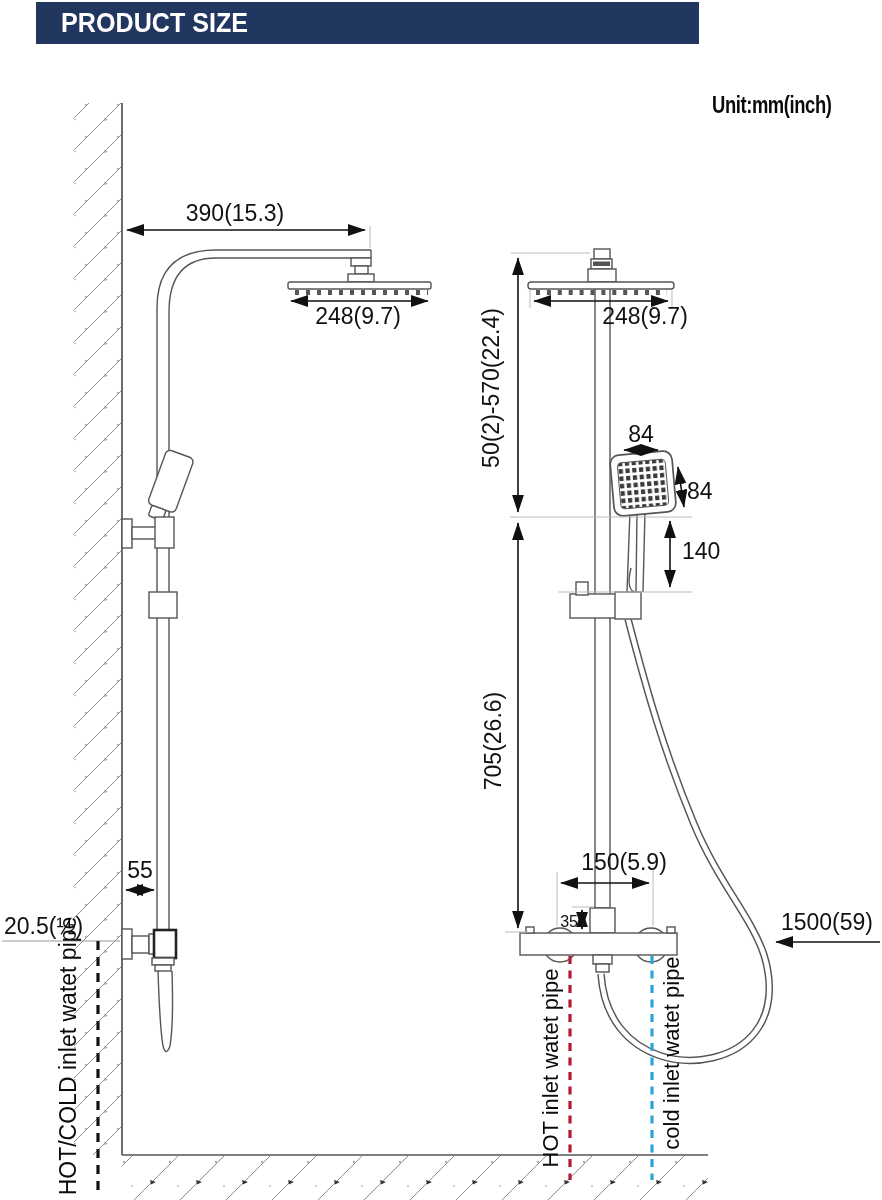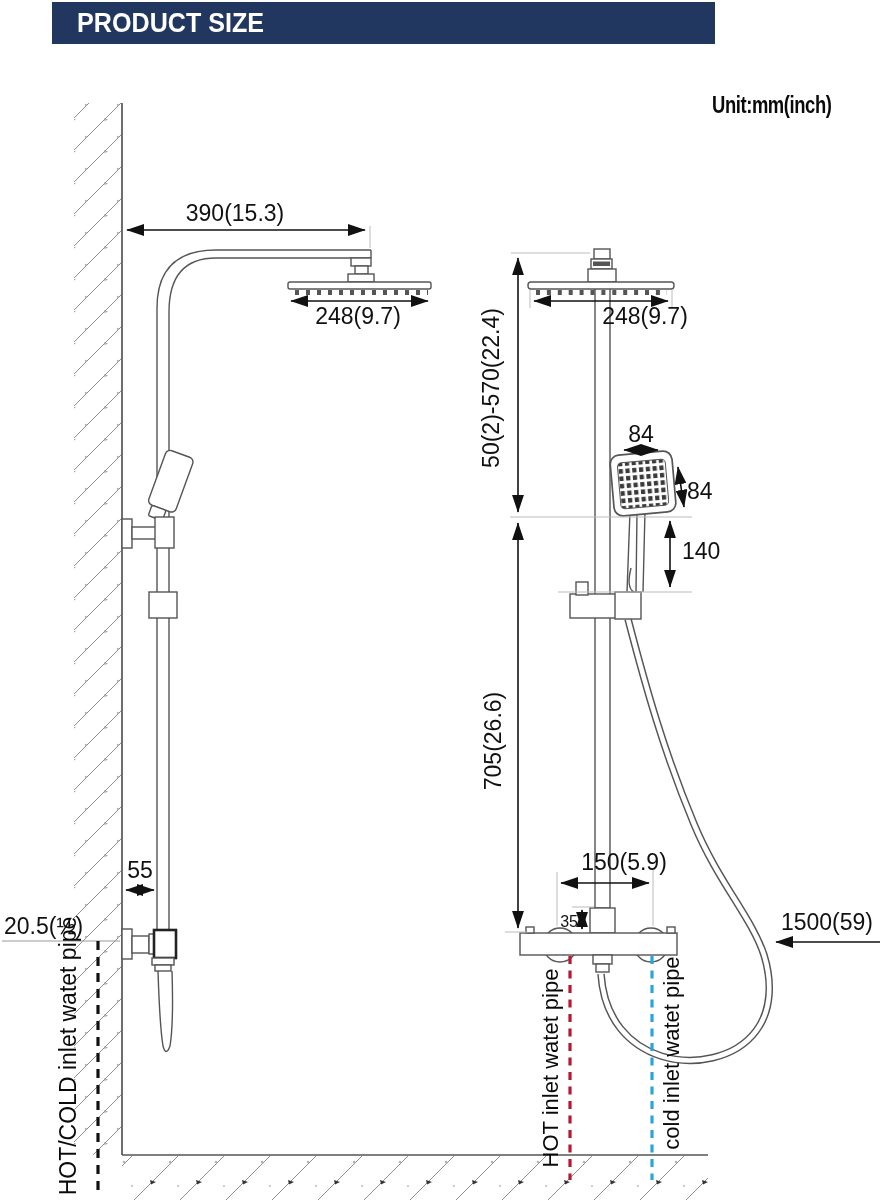--- a/index.html
+++ b/index.html
@@ -1,19 +1,19 @@
 <!DOCTYPE html>
 <html><head>
 <meta charset="utf-8">
 <style>
   html,body{margin:0;padding:0;background:#fff;}
   .page{position:relative;width:882px;height:1200px;background:#fff;overflow:hidden;
         font-family:"Liberation Sans",sans-serif;}
   .header-bar{position:absolute;left:36px;top:2px;width:663px;height:42px;
-        background:#223760;display:flex;align-items:center;margin-left:16px;}
+        background:#223760;display:flex;align-items:center;}
   .header-title{color:#ffffff;font-size:27px;font-weight:bold;padding-left:27px;
         letter-spacing:0px;transform:scaleX(.93);transform-origin:left center;white-space:nowrap;}
   .unit-label{position:absolute;left:712px;top:92px;font-size:23px;font-weight:bold;color:#0a0a0a;
         transform:scaleX(.8);transform-origin:left top;letter-spacing:-.5px;white-space:nowrap;}
   svg{position:absolute;left:0;top:0;}
   .dim{font-size:23px;fill:#111;font-family:"Liberation Sans",sans-serif;}
   .dim-sm{font-size:16px;fill:#111;font-family:"Liberation Sans",sans-serif;}
   .pipe-label{font-size:22px;fill:#0a0a0a;font-family:"Liberation Sans",sans-serif;}
   .pipe-label-big{font-size:23px;fill:#0a0a0a;font-family:"Liberation Sans",sans-serif;}
   .outline{stroke:#555;stroke-width:1.4;fill:#fff;}

